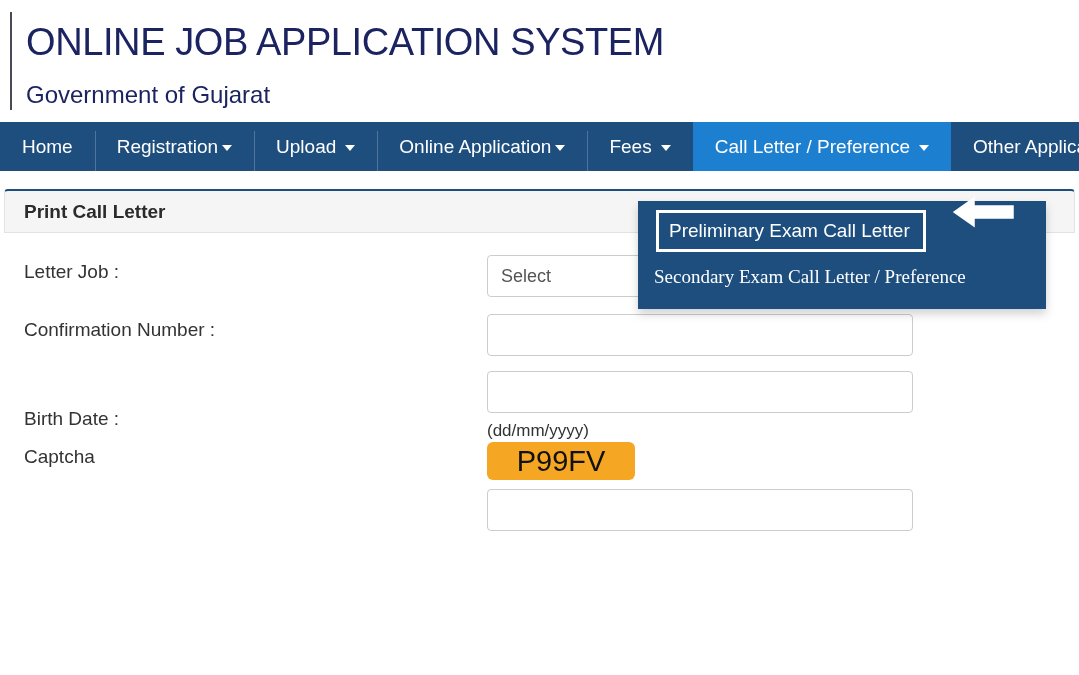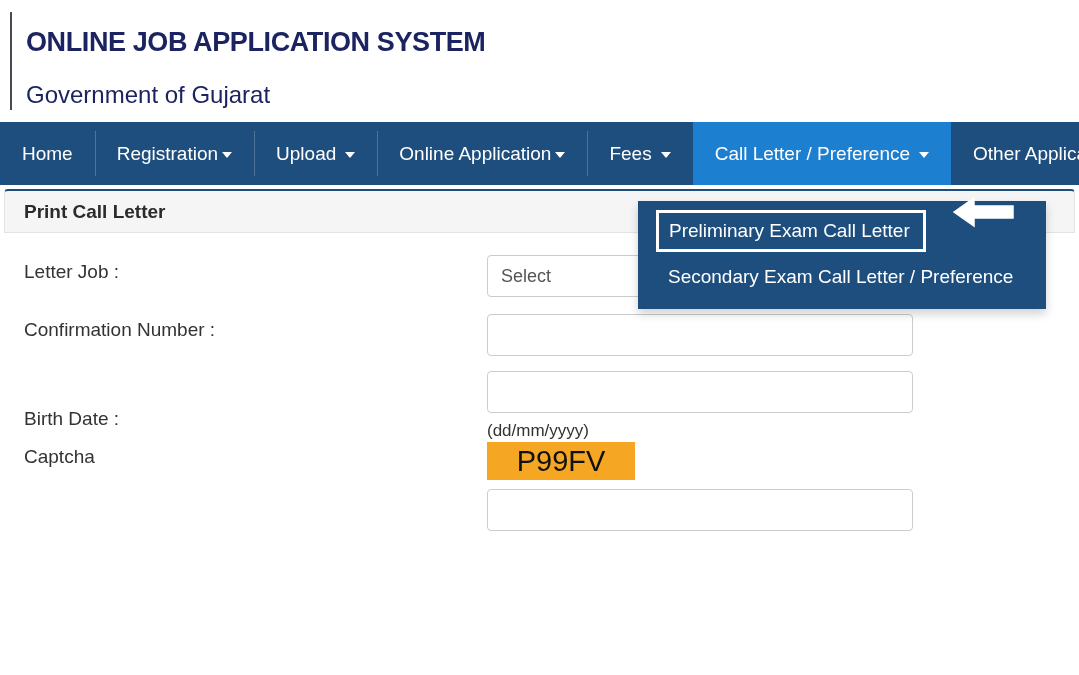--- a/index.html
+++ b/index.html
@@ -29,43 +29,43 @@
     left: 10px; top: 12px;
     width: 2px; height: 98px;
     background: #4a4a55;
   }
   #brand-block {
     position: absolute;
     left: 26px; top: 22px;
   }
   #brand-title {
     font-family: "Liberation Sans", sans-serif;
-    font-size: 27px;
-    font-weight: bold;
+    font-size: 38px;
+    font-weight: normal;
     letter-spacing: -0.4px;
     color: #1b2461;
     line-height: 40px;
     white-space: nowrap;
   }
   #brand-sub {
     font-family: "Liberation Sans", sans-serif;
     font-size: 24px;
     font-weight: normal;
     color: #1b2461;
     line-height: 30px;
     margin-top: 18px;
     white-space: nowrap;
   }
 
   
   #main-nav {
     position: absolute;
     left: 0; top: 122px;
     width: 1079px;
-    height: 63px;
+    height: 49px;
     background: #1d4e7e;
     display: flex;
     align-items: stretch;
   }
   .nav-item {
     position: relative;
     display: flex;
     align-items: center;
     padding: 0 22px;
     color: #ffffff;
@@ -123,22 +123,23 @@
     white-space: nowrap;
     cursor: pointer;
     box-sizing: border-box;
   }
   #dropdown-item-preliminary {
     border: 3px solid #ffffff;
     margin: 0 120px 4px 18px;
     padding: 5px 10px 5px 10px;
   }
   #dropdown-item-secondary {
-    padding-left: 30px;
+    padding-left: 16px;
     padding-top: 8px;
+    font-family: Liberation Serif, serif;
   }
 
   
   #annotation-arrow {
     position: absolute;
     left: 952px; top: 195px;
     width: 64px; height: 34px;
     z-index: 60;
   }
 
@@ -212,20 +213,21 @@
   }
   #captcha-image {
     position: absolute;
     left: 487px;
     width: 148px;
     height: 38px;
     background: #f5a623;
     display: flex;
     align-items: flex-start;
     justify-content: center;
+    border-radius: 6px;
   }
   #captcha-text {
     font-family: "Liberation Sans", sans-serif;
     font-size: 29px;
     color: #111111;
     letter-spacing: 0px;
     line-height: 38px;
   }
 </style>
 </head>

